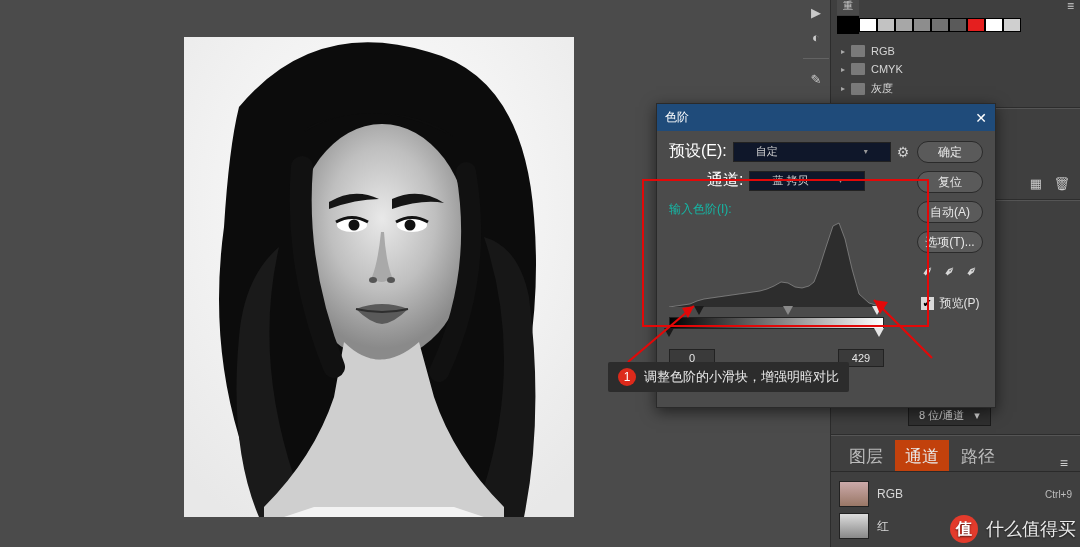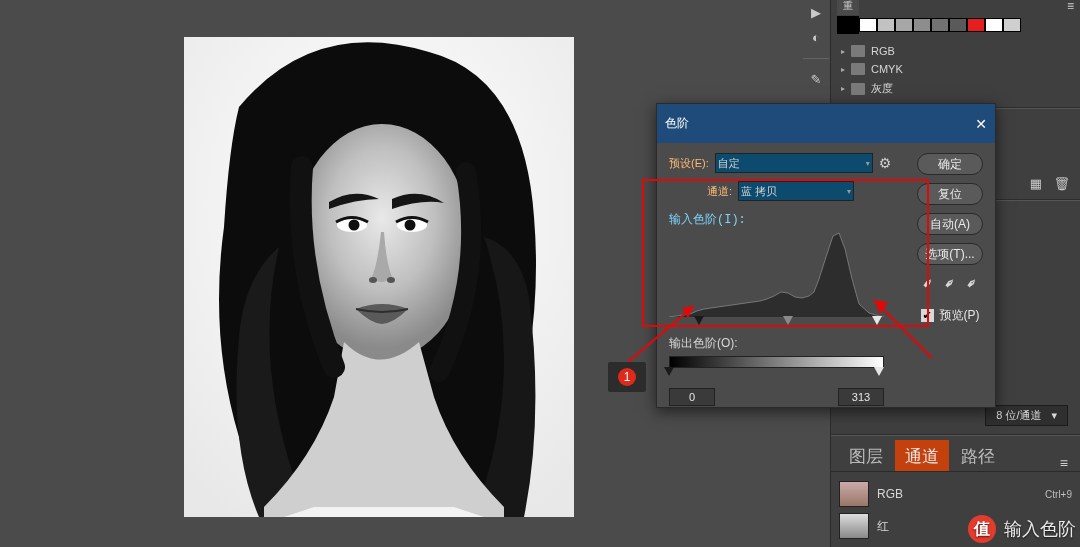--- a/index.html
+++ b/index.html
@@ -35,55 +35,55 @@
   .folder .chev { font-size:8px; color:#aaa;}
   .folder .fico { width:14px; height:12px; background:#7a7a7a; border-radius:1px;}
 
   .divider { border-top:1px solid #2d2d2d; border-bottom:1px solid #555; }
 
   .propsec { padding:12px 10px; color:#d3d3d3; font-size:11px; }
   .propsec .hdr { display:flex; align-items:center; gap:8px; margin-bottom:10px; }
   .propsec .doc-ico { width:28px; height:26px; background:#6f6f6f; border:1px solid #2d2d2d;}
   .btnrow { display:flex; justify-content:flex-end; gap:10px; padding:0 10px 8px 0;}
   .iconbtn { width:16px; height:16px; color:#c9c9c9; display:flex; align-items:center; justify-content:center; font-size:13px;}
-  .bitsel { display:flex; justify-content:flex-end; padding:4px 12px 8px 0;}
+  .bitsel { display:flex; justify-content:center; padding:4px 12px 8px 0;}
   .bitsel .sel { background:#2f2f2f; border:1px solid #1b1b1b; color:#d7d7d7; padding:2px 10px; font-size:11px; display:flex; align-items:center; gap:10px;}
 
   .tabsbar { display:flex; align-items:flex-end; border-bottom:1px solid #2a2a2a; padding:0 8px; gap:2px; margin-top:4px;}
   .tabsbar .t { padding:5px 10px 3px; font-size:17px; color:#bcbcbc; background:#3f3f3f;}
   .tabsbar .t.active { background:#c2410c; color:#e8e8e8;}
   .tabsbar .more { margin-left:auto; color:#cfcfcf; font-size:14px; padding:0 4px;}
 
   .chanlist { padding:6px 6px; }
   .chanrow { display:flex; align-items:center; gap:8px; padding:3px 2px; font-size:12px; color:#d7d7d7;}
   .chanrow .thumb { width:30px; height:26px; background:#ddd; border:1px solid #222; }
   .chanrow .sc { margin-left:auto; color:#bdbdbd; font-size:10px;}
 
   
   .dialog {
     position:absolute; left:656px; top:103px; width:340px; height:305px;
     background:#4b4b4b; border:1px solid #2a2a2a; box-shadow:0 4px 14px rgba(0,0,0,0.55);
   }
-  .dlg-title { background:#1f4b7a; color:#fff; height:39px; display:flex; align-items:center; padding:10px 8px; font-size:12px; }
+  .dlg-title { background:#1f4b7a; color:#fff; height:27px; display:flex; align-items:center; padding:10px 8px; font-size:12px; }
   .dlg-title .close { margin-left:auto; font-size:14px; cursor:pointer; }
   .dlg-body { position:relative; padding:10px 12px 12px 12px; }
   .row { display:flex; align-items:center; gap:6px; margin-bottom:8px; }
-  .row label { font-size:11px; color:#fdba74; }
-  .select { background:#0c4a6e; border:1px solid #222; color:#d3d3d3; height:20px; padding:0 2px; font-size:11px; display:flex; align-items:center; justify-content:space-between; gap:22px;}
+  .row label { font-size:16px; color:#ffffff; }
+  .select { background:#0f172a; border:1px solid #222; color:#d3d3d3; height:20px; padding:0 22px; font-size:11px; display:flex; align-items:center; justify-content:space-between; gap:22px;}
   .select .dd { font-size:8px; color:#999;}
   .gear { color:#cfcfcf; font-size:14px; }
   .sidebtns { position:absolute; right:12px; top:10px; width:66px; display:flex; flex-direction:column; gap:8px; align-items:center;}
   .btn { background:#5a5a5a; border:1px solid #2a2a2a; border-radius:11px; color:#e8e8e8; width:66px; height:22px; font-size:12px; display:flex; align-items:center; justify-content:center; }
   .eyedrops { display:flex; gap:10px; margin-top:2px;}
   .eyedrops span { font-size:14px; color:#d7d7d7; transform:rotate(-45deg);}
   .previewrow { display:flex; align-items:center; gap:6px; margin-top:8px; font-size:12px; color:#e2e2e2;}
   .previewrow .cb { width:13px; height:13px; background:#d9d9d9; color:#000; font-size:11px; display:flex; align-items:center; justify-content:center;}
 
   .histwrap { position:relative; left:0; top:2px; width:215px; }
-  .histlabel { font-size:12px; color:#7dd3fc; margin:2px 0 4px 0;font-family:Liberation Mono, monospace;}
+  .histlabel { font-size:12px; color:#14b8a6; margin:2px 0 4px 0;}
   .hist { width:215px; height:85px; background:#4b4b4b; position:relative; }
   .hist svg { position:absolute; inset:0; }
   .sliders { position:relative; width:215px; height:10px; }
   .tri { position:absolute; top:-1px; width:0; height:0; border-left:5px solid transparent; border-right:5px solid transparent; }
   .tri.black { border-top:9px solid #1a1a1a; }
   .tri.gray  { border-top:9px solid #8a8a8a; }
   .tri.white { border-top:9px solid #e6e6e6; }
   .valrow { display:flex; justify-content:space-between; width:215px; margin-top:4px;}
   .numbox { width:46px; height:18px; background:#3a3a3a; border:1px solid #222; color:#e5e5e5; font-size:11px; text-align:center; line-height:16px;}
   .numbox.sel { background:#1d5fa8; color:#fff; }
@@ -264,29 +264,28 @@
         <svg viewBox="0 0 215 85" preserveAspectRatio="none">
           <polyline fill="#2d2d2d" stroke="#9e9e9e" stroke-width="0.6" points="0,85 0,85 7,84 14,83 21,82 28,79 35,77 42,76 49,75 56,74 63,73 70,72 77,71 84,70 91,69 98,67 105,64 112,60 119,61 126,65 133,66 140,64 145,60 150,47 157,25 164,4 170,1 176,17 183,47 190,72 200,81 210,84 215,85 215,85"></polyline>
         </svg>
       </div>
       <div class="sliders">
         <div class="tri black" style="left:25px"></div>
         <div class="tri gray" style="left:114px"></div>
         <div class="tri white" style="left:203px"></div>
       </div>
 
-      <div class="outlabel">输出色阶(O):</div>
       <div class="outgrad"></div>
       <div class="sliders" style="width:215px">
         <div class="tri black" style="left:-5px"></div>
         <div class="tri white" style="left:205px"></div>
       </div>
       <div class="outvals">
         <div class="numbox">0</div>
-        <div class="numbox">313</div>
+        <div class="numbox">429</div>
       </div>
     </div>
 
     <div class="sidebtns">
       <div class="btn">确定</div>
       <div class="btn">复位</div>
       <div class="btn">自动(A)</div>
       <div class="btn">选项(T)...</div>
       <div class="eyedrops">
         <span>✒</span>
@@ -307,18 +306,19 @@
   <line x1="12" y1="62" x2="78" y2="6" stroke="#e30808" stroke-width="2.2"></line>
   <polygon points="78,6 66,8 72,18" fill="#e30808"></polygon>
 </svg>
 <svg class="redline" style="left:866px; top:292px; width:80px; height:78px;">
   <line x1="66" y1="66" x2="8" y2="8" stroke="#e30808" stroke-width="2.2"></line>
   <polygon points="8,8 22,10 14,22" fill="#e30808"></polygon>
 </svg>
 
 <div class="ann" style="left:608px; top:362px;">
   <span class="num">1</span>
+  <span>调整色阶的小滑块，增强明暗对比</span>
 </div>
 
 <div class="wm">
   <span class="logo">值</span>
-  <span>输入色阶</span>
+  <span>什么值得买</span>
 </div>
 
 </body></html>

